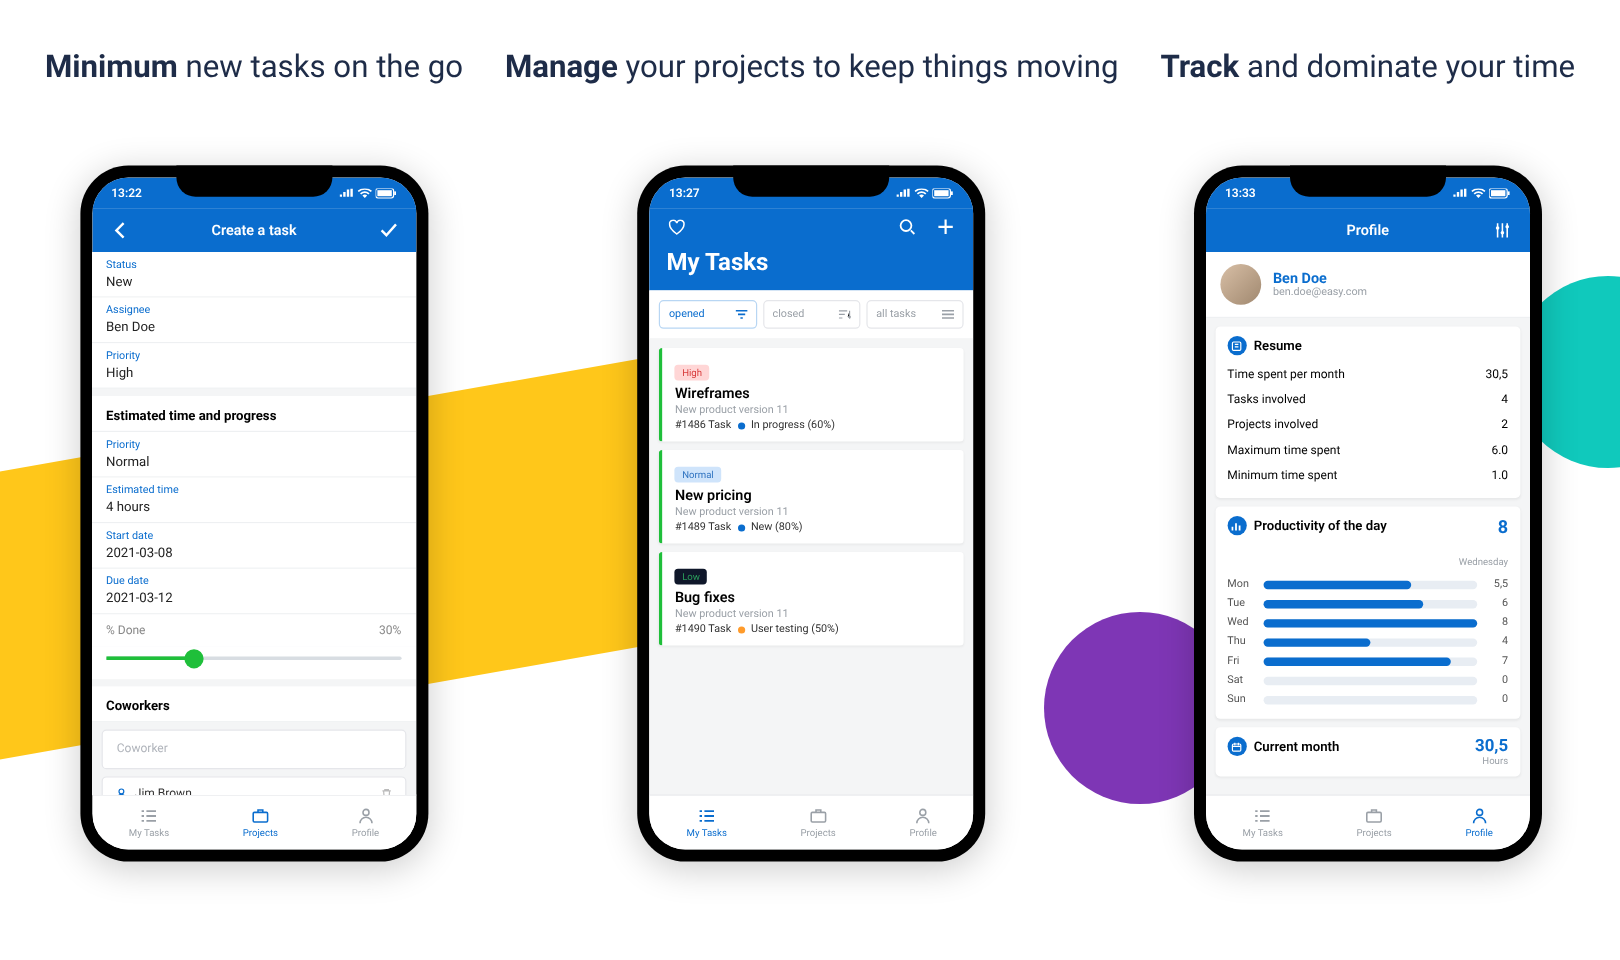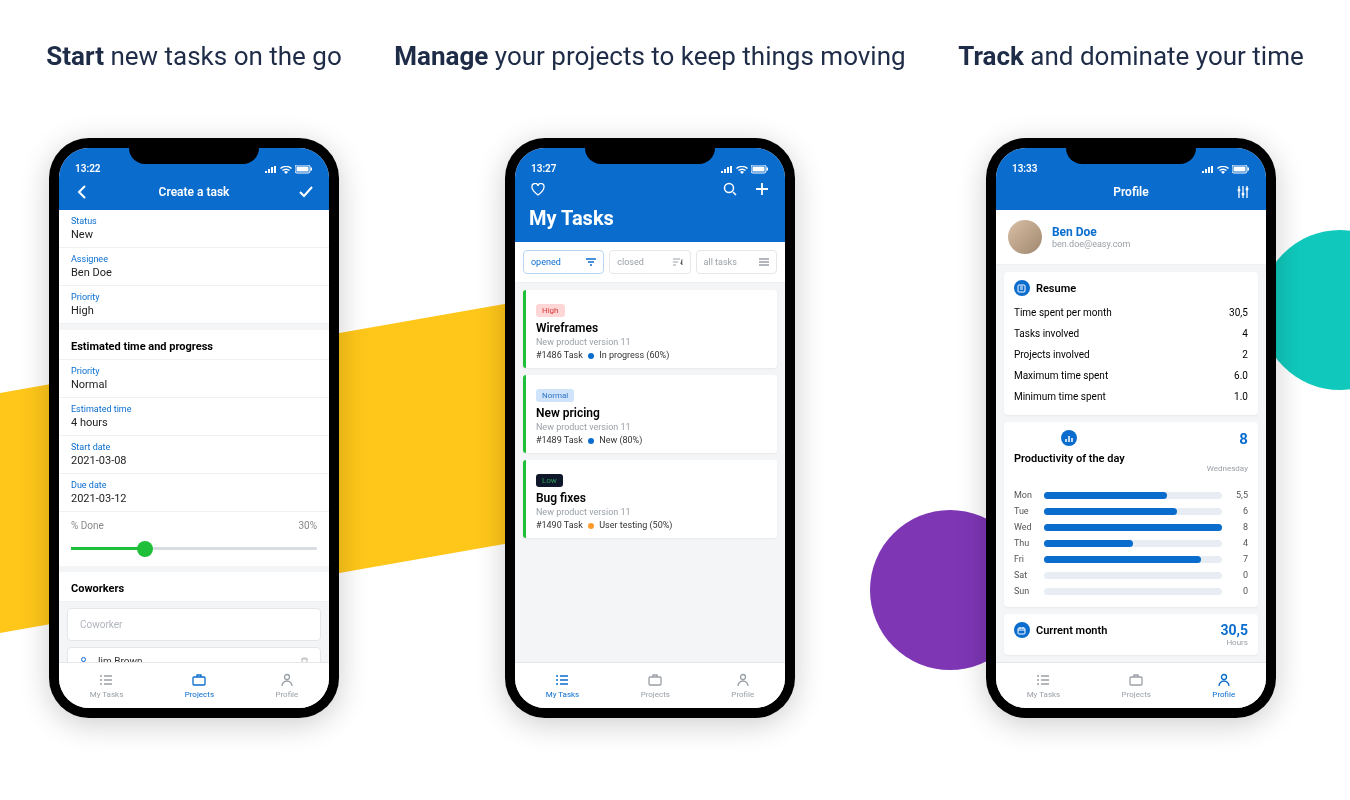--- a/index.html
+++ b/index.html
@@ -7,21 +7,21 @@
 .bg-yellow{position:absolute;left:-40px;top:340px;width:680px;height:240px;background:#ffc71a;transform:skewY(-10deg);z-index:0;}
 .bg-purple{position:absolute;left:870px;top:510px;width:160px;height:160px;border-radius:50%;background:#7e36b5;z-index:0;}
 .bg-teal{position:absolute;right:-70px;top:230px;width:160px;height:160px;border-radius:50%;background:#10c9bc;z-index:0;}
 .cols{display:flex;position:relative;z-index:1;justify-content:space-around;padding:40px 20px;}
 .col{display:flex;flex-direction:column;align-items:center;}
 .tagline{font-size:26px;color:#1e2c48;text-align:center;line-height:1.3;margin-bottom:30px;font-weight:400;min-height:68px;}
 .tagline b{font-weight:700;}
 .phone{width:290px;height:580px;background:#000;border-radius:40px;padding:10px;position:relative;box-shadow:0 6px 30px rgba(0,0,0,.2);}
 .notch{position:absolute;top:0;left:50%;transform:translateX(-50%);width:130px;height:26px;background:#000;border-radius:0 0 16px 16px;z-index:5;}
 .screen{width:100%;height:100%;background:#f4f5f6;border-radius:30px;overflow:hidden;display:flex;flex-direction:column;}
-.statusbar{height:26px;background:#0a6dce;display:flex;justify-content:space-between;align-items:flex-end;padding:0 16px;color:#fff;font-size:10px;font-weight:600;}
+.statusbar{height:26px;background:#0a6dce;display:flex;justify-content:space-between;align-items:center;padding:0 16px;color:#fff;font-size:10px;font-weight:600;}
 .status-icons{display:flex;gap:3px;align-items:center;}
 .navbar{background:#0a6dce;color:#ffffff;padding:8px 14px;display:flex;align-items:center;justify-content:space-between;min-height:36px;}
 .navbar.big{flex-direction:column;align-items:stretch;}
 .navbar-top{display:flex;justify-content:space-between;align-items:center;width:100%;margin-bottom:6px;}
 .nav-title{font-size:12px;font-weight:600;text-align:center;flex:1;}
 .nav-big-title{font-size:20px;font-weight:700;padding:4px 0;}
 .nav-icon{width:18px;display:flex;justify-content:center;cursor:pointer;}
 .content{flex:1;overflow-y:auto;background:#f4f5f6;}
 .tabbar{height:46px;background:#fff;border-top:1px solid #e5e6ea;display:flex;justify-content:space-around;align-items:center;}
 .tab-item{display:flex;flex-direction:column;align-items:center;gap:2px;font-size:8px;color:#9aa0a7;cursor:pointer;}
@@ -77,21 +77,21 @@
 </head>
 <body>
 
 <div class="bg-yellow"></div>
 <div class="bg-purple"></div>
 <div class="bg-teal"></div>
 
 <div class="cols">
 
 <div class="col">
-<div class="tagline"><b>Start</b><span> new tasks on the go</span></div>
+<div class="tagline"><b>Minimum</b><span> new tasks on the go</span></div>
 <div class="phone">
 <div class="notch"></div>
 <div class="screen">
   <div class="statusbar">
     <span>13:22</span>
     <span class="status-icons">
       <svg width="12" height="8" viewBox="0 0 12 8">
                 <path fill="#fff" d="M0 7h2V5H0zM3 7h2V3H3zM6 7h2V1H6zM9 7h2V0H9z"></path>
               </svg>
       <svg width="12" height="8" viewBox="0 0 12 8">
@@ -363,21 +363,21 @@
                   <span>6.0</span>
                 </div>
                 <div class="stat-row">
                   <span>Minimum time spent</span>
                   <span>1.0</span>
                 </div>
               </div>
     </div>
     <div class="card">
       <div class="prod-hdr">
-        <div class="card-hdr" style="margin-bottom:16px;flex-direction:column;">
+        <div class="card-hdr" style="margin-bottom:16px;">
                   <div class="mini-icon">
                     <svg width="9" height="9" viewBox="0 0 9 9">
                       <path d="M1 8V5M4 8V2M7 8V4" stroke="#fff" stroke-width="1.5"></path>
                     </svg>
                   </div>
                   <span>Productivity of the day</span>
                 </div>
         <div>
                   <div class="prod-big-num">8</div>
                   <div class="prod-big-sub">Wednesday</div>

